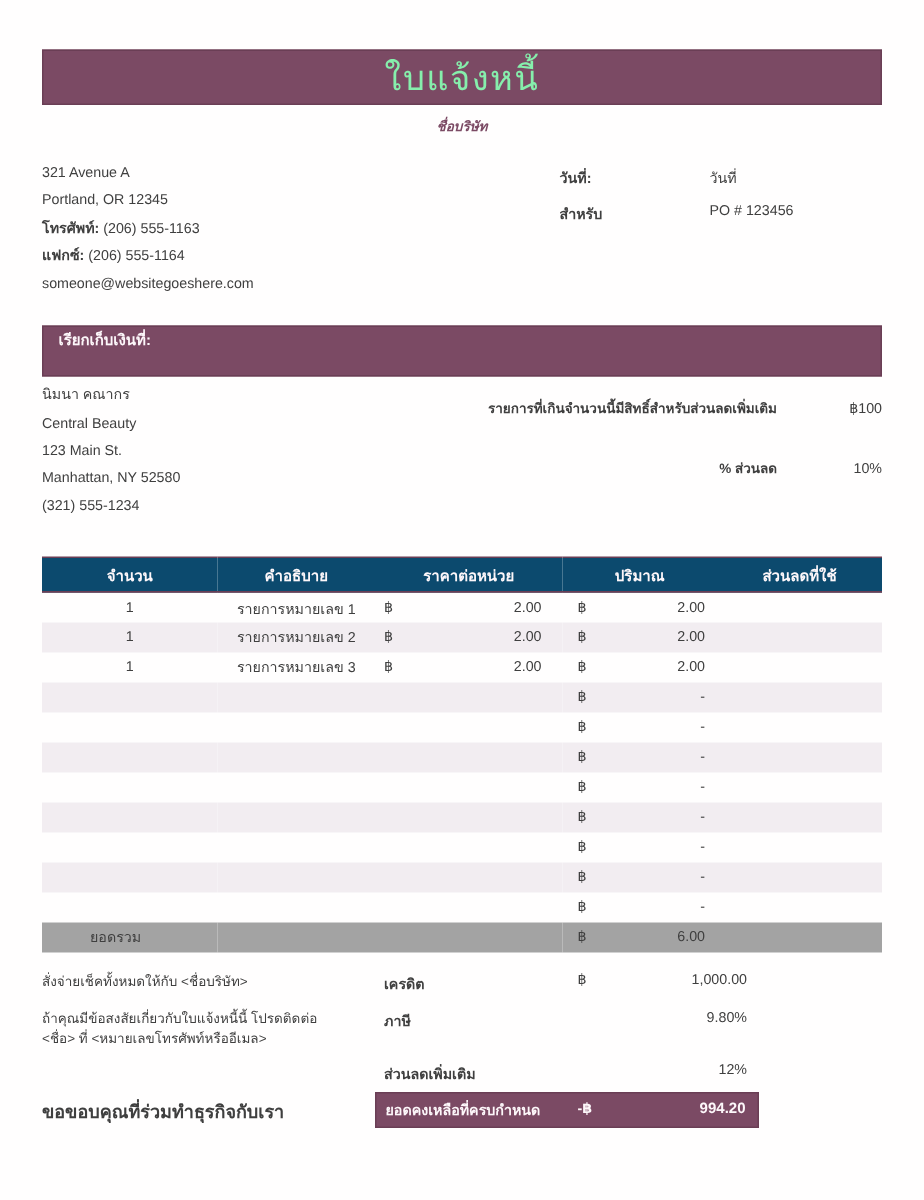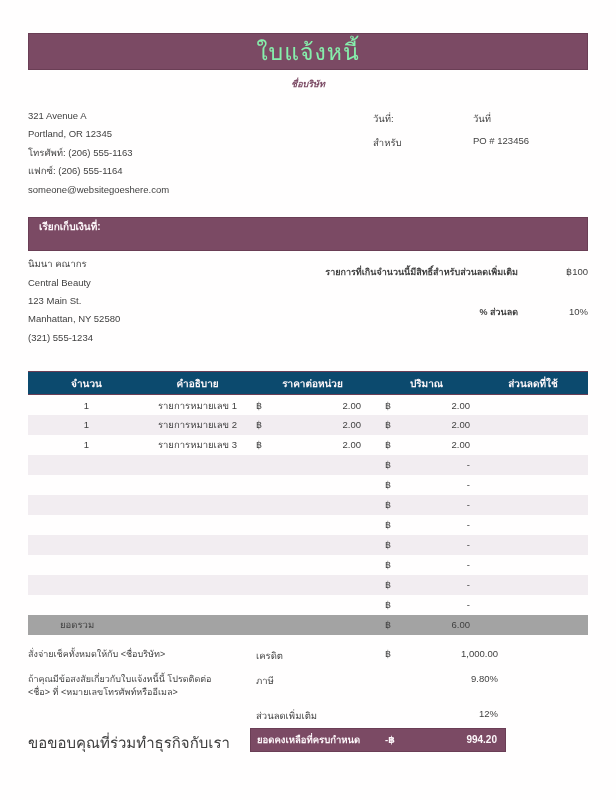--- a/index.html
+++ b/index.html
@@ -46,23 +46,23 @@
   
   .info-row {
     display: flex;
     justify-content: space-between;
     margin-top: 20px;
     font-size: 9.5px;
   }
   .addr-block div { margin-bottom: 8px; line-height: 1.1; }
   .meta-block { width: 215px; }
   .meta-line { display: flex; margin-bottom: 9px; }
-  .meta-label { font-weight: normal; width: 100px; }
+  .meta-label { font-weight: bold; width: 100px; }
   .meta-value { }
-  .lbl-bold { font-weight: normal; }
+  .lbl-bold { font-weight: bold; }
 
   
   .section-banner {
     margin: 14px 28px 0 28px;
     background: #7b4a64;
     border: 1px solid #6a3e55;
     height: 22px;
     display: flex;
     align-items: flex-end;
     padding: 16px 10px;
@@ -126,24 +126,24 @@
   
   .footer-grid {
     display: grid;
     grid-template-columns: 222px 125px 46px 85px;
     width: 478px;
     margin: 9px 0 0 28px;
     font-size: 9px;
     row-gap: 0;
   }
   .fg-note { padding-right: 20px; line-height: 1.5; padding-top: 4px; }
-  .fg-label { font-weight: normal; padding-left: 6px; padding-top: 4px; font-size: 9.5px; }
+  .fg-label { font-weight: bold; padding-left: 6px; padding-top: 4px; font-size: 9.5px; }
   .fg-cur { padding-left: 10px; padding-top: 4px; font-size: 9.5px; }
   .fg-val { text-align: right; padding-right: 8px; padding-top: 4px; font-size: 9.5px; }
-  .thanks { font-weight: normal; padding-top: 8px; font-size: 15px; }
+  .thanks { font-weight: bold; padding-top: 8px; font-size: 12px; }
   .balance-banner {
     grid-column: 2 / 5;
     background: #7b4a64;
     border: 1px solid #6a3e55;
     height: 24px;
     margin-top: 5px;
     display: grid;
     grid-template-columns: 125px 46px 1fr;
     align-items: center;
     color: #fdf7fa;

